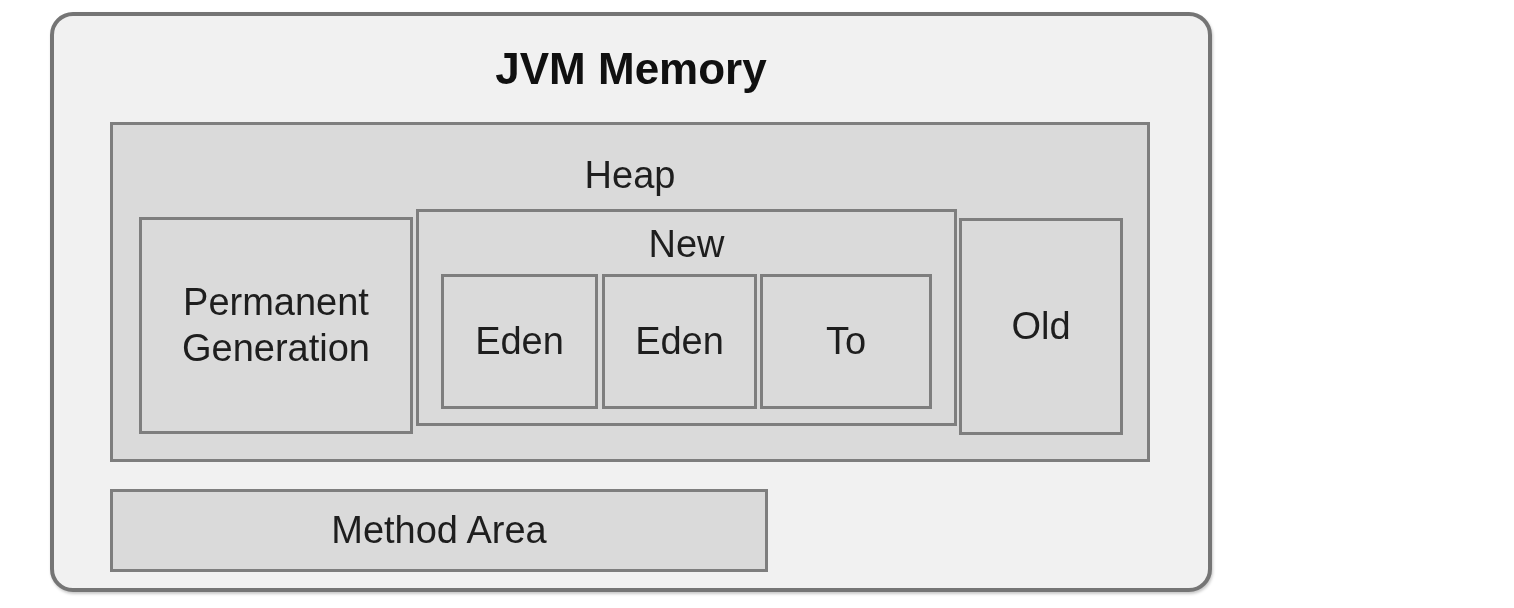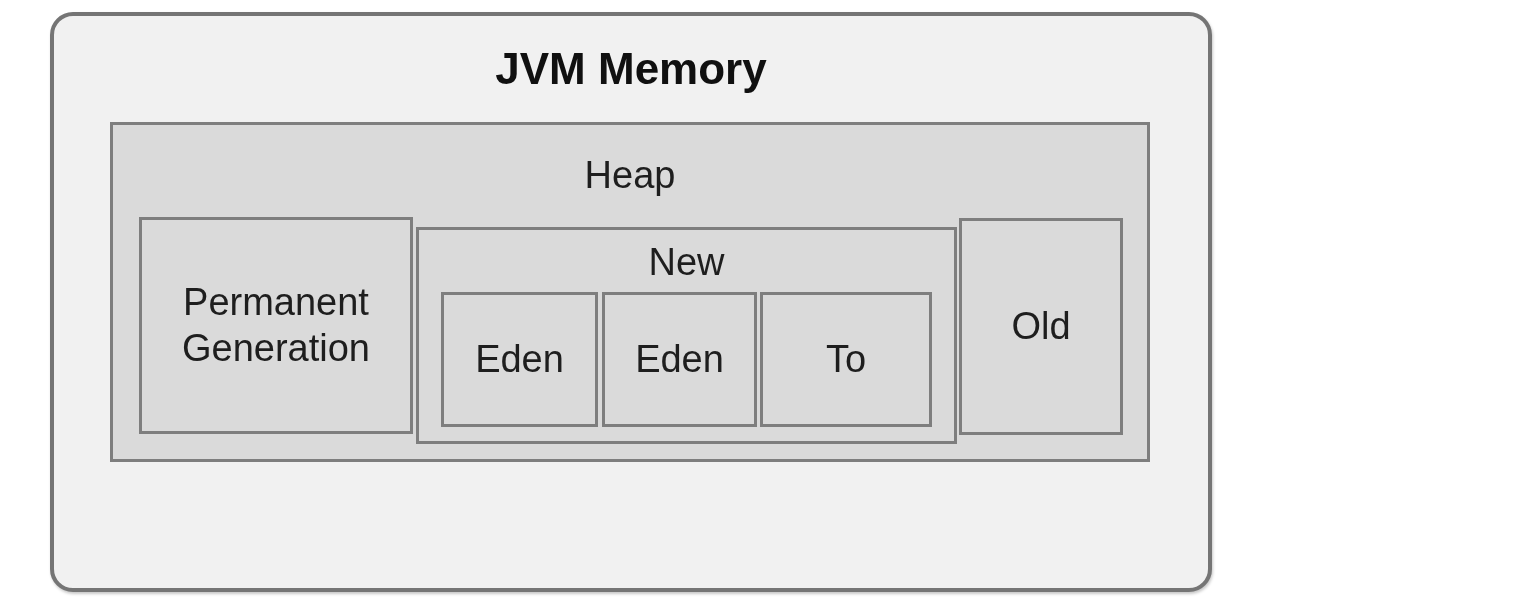--- a/index.html
+++ b/index.html
@@ -60,21 +60,21 @@
   .top-label {
     position: absolute;
     left: 0;
     width: 100%;
     text-align: center;
   }
   
   #heap       { left: 56px;  top: 106px; width: 1040px; height: 340px; }
   #heap-label { top: 28px; }
   #permgen    { left: 26px;  top: 92px;  width: 274px;  height: 217px; }
-  #newbox     { left: 303px; top: 102px;  width: 541px;  height: 217px; padding-left: 39px; }
+  #newbox     { left: 303px; top: 84px;  width: 541px;  height: 217px; padding-left: 39px; }
   #new-label  { top: 10px; }
   #eden       { left: 22px;  top: 62px;  width: 157px;  height: 135px; }
   #frombox    { left: 183px; top: 62px;  width: 155px;  height: 135px; }
   #tobox      { left: 341px; top: 62px;  width: 172px;  height: 135px; }
   #oldbox     { left: 846px; top: 93px;  width: 164px;  height: 217px; }
   
   #javastack  { left: 1122px; top: 106px; width: 275px; height: 340px; }
   #methodarea { left: 56px;   top: 473px; width: 658px; height: 83px; }
   #nativestacks { left: 741px; top: 473px; width: 655px; height: 83px; }
 </style>
@@ -109,16 +109,19 @@
           <div class="label">To</div>
         </div>
       </div>
 
       <div id="oldbox" class="box center">
         <div class="label">Old</div>
       </div>
     </div>
 
 
+    <div id="methodarea" class="box center">
+      <div class="label">Method Area</div>
+    </div>
 
 
   </div>
 </div>
 
 </body></html>

